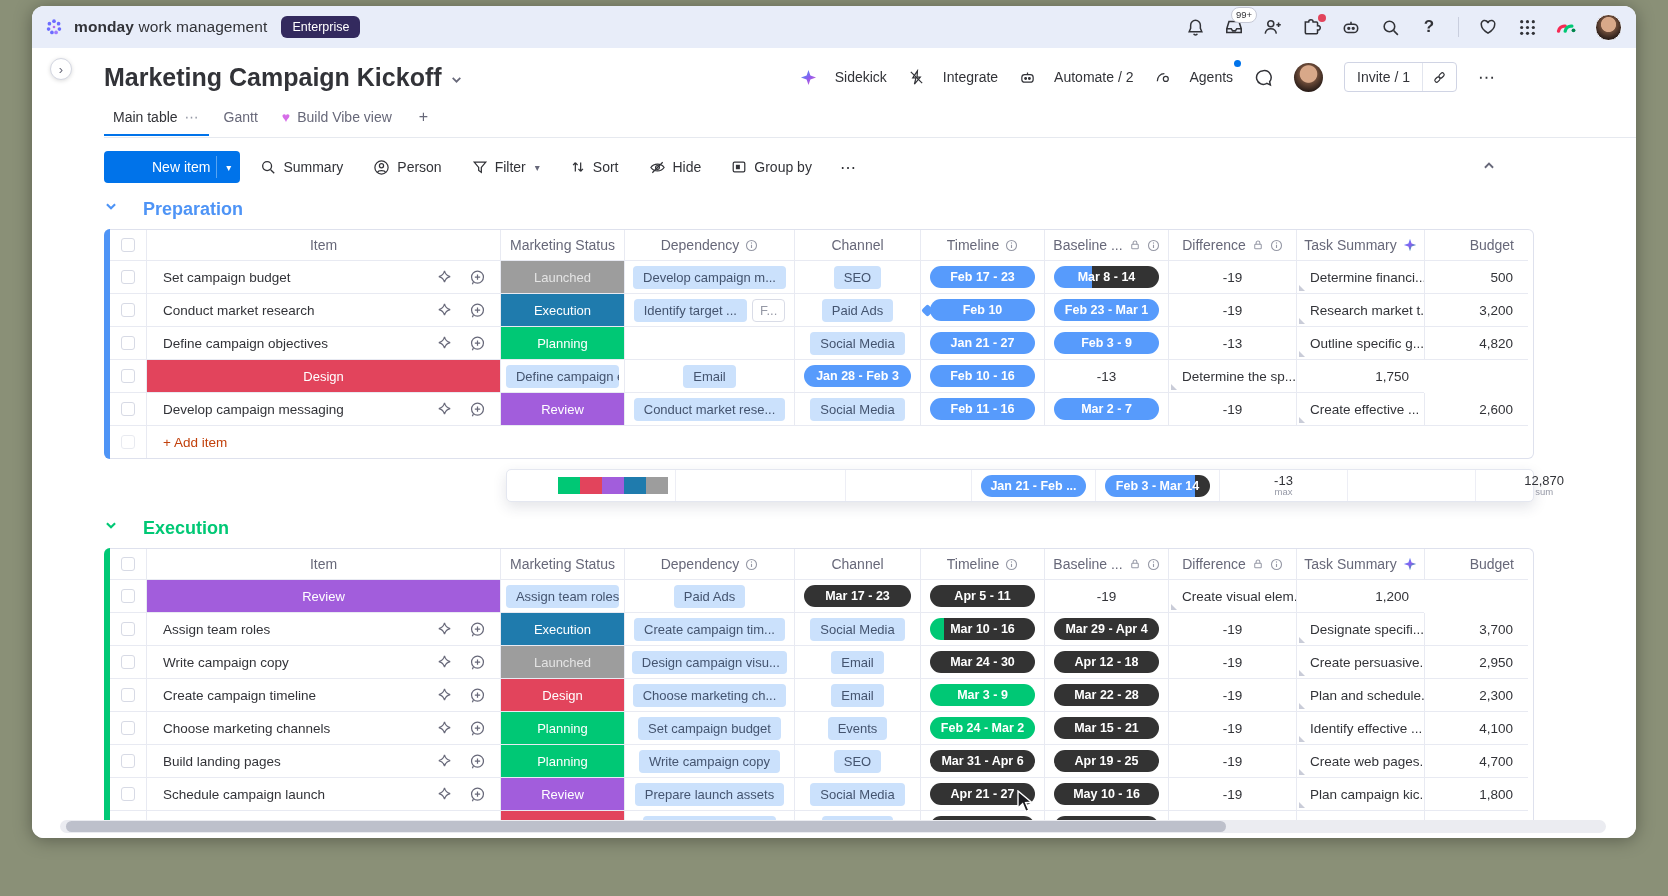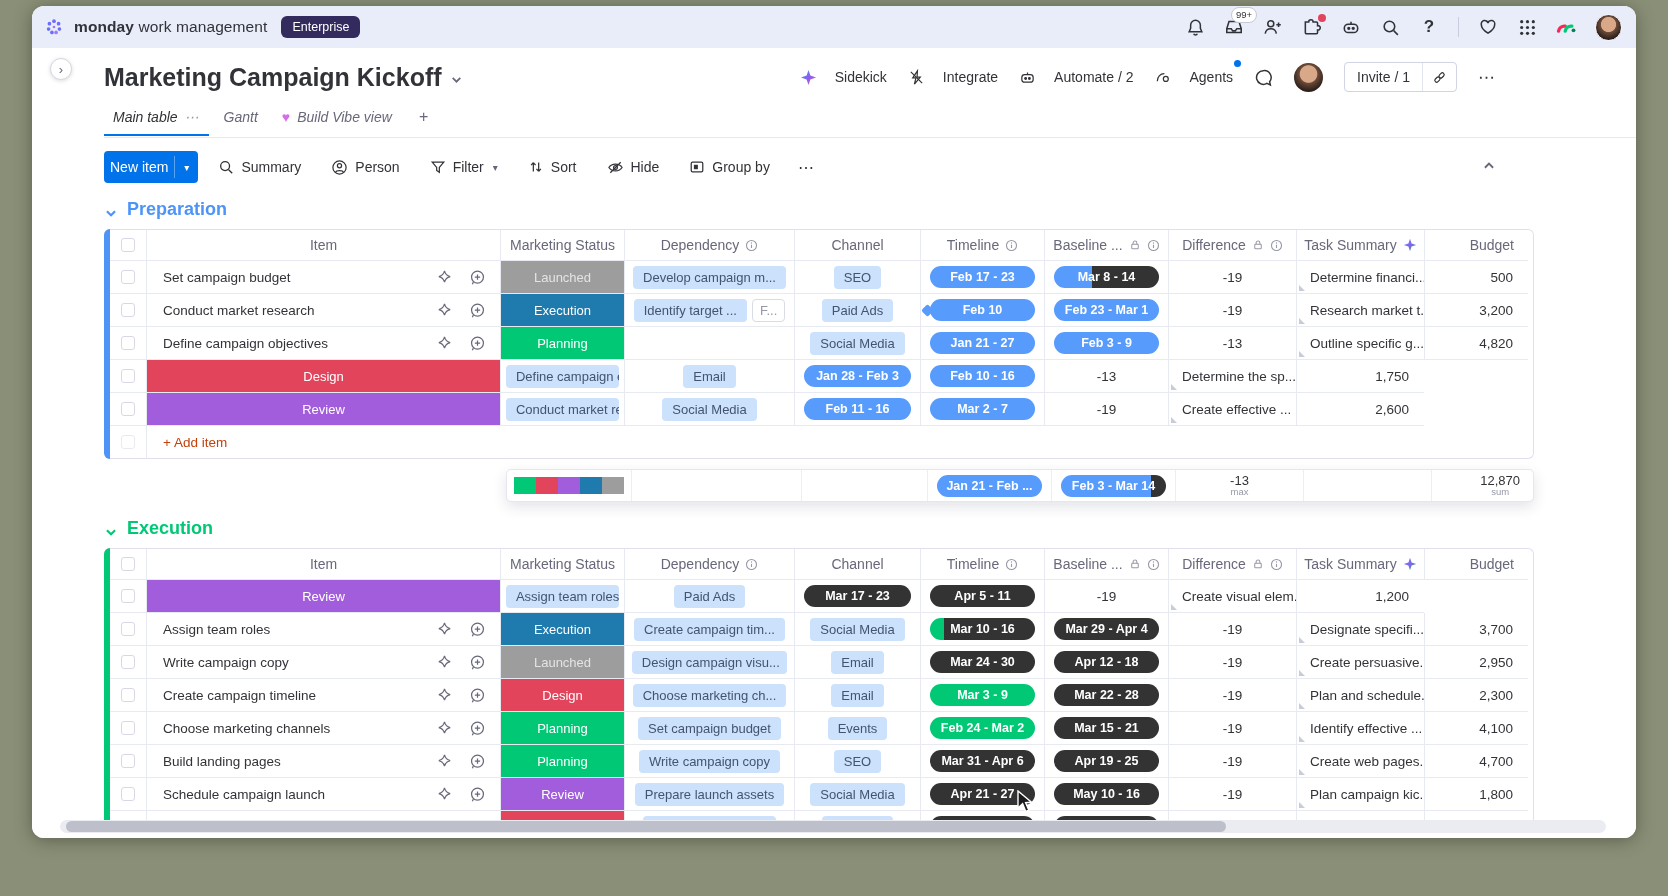--- a/index.html
+++ b/index.html
@@ -36,42 +36,42 @@
   .b-title .chev { color:#676879; }
   .h-actions { display:flex; align-items:center; gap:21px; font-size:14px; color:#323338; }
   .h-item { display:flex; align-items:center; gap:18px; cursor:pointer; position:relative; }
   .blue-dot { position:absolute; top:-9px; right:-8px; width:7px; height:7px; border-radius:50%; background:#0073EA; }
   .h-avatar { width:29px; height:29px; border-radius:50%; background:radial-gradient(circle at 50% 38%, #d8a889 0 36%, #6b4a38 40%, #2e201b 72%); cursor:pointer; }
   .btn-group { display:flex; border:1px solid #d0d4e4; border-radius:4px; overflow:hidden; background:#fff; }
   .btn-invite { padding:6px 12px; font-size:14px; color:#323338; cursor:pointer; }
   .btn-link { padding:6px 9px; border-left:1px solid #e2e5ee; display:flex; align-items:center; cursor:pointer; color:#323338; }
   .h-dots { font-size:17px; letter-spacing:1px; color:#323338; cursor:pointer; }
 
-  .tabs { display:flex; align-items:center; gap:6px; margin-top:9px; font-size:14px; color:#676879;font-style:italic; }
+  .tabs { display:flex; align-items:center; gap:6px; margin-top:9px; font-size:14px; color:#676879; }
   .tab { display:flex; align-items:center; gap:7px; padding:7px 9px 9px; cursor:pointer; border-bottom:2px solid transparent; }
   .tab.active { color:#323338; border-bottom-color:#0073EA; }
   .tab .t-dots { color:#9699a6; letter-spacing:1px; }
   .tab .heart { color:#d66de8; font-size:14px; }
   .tab.plus { font-size:16px; padding:7px 12px 9px; }
 
   
   .toolbar { display:flex; align-items:center; gap:10px; margin:13px 0 6px; position:relative; }
   .btn-new { display:flex; align-items:stretch; background:#0073EA; color:#fff; border-radius:4px; overflow:hidden; font-size:14px; cursor:pointer; }
-  .btn-new .lbl { padding:8px 6px; }
+  .btn-new .lbl { padding:8px 6px;margin-left:42px; }
   .btn-new .sep { width:1px; background:rgba(255,255,255,.35); margin:5px 0; }
   .btn-new .car { display:flex; align-items:center; padding:0 9px; font-size:10px; }
   .tool { display:flex; align-items:center; gap:7px; padding:7px 10px; border-radius:4px; font-size:14px; color:#323338; cursor:pointer; }
   .tool svg { color:#323338; }
   .tool .car { font-size:10px; color:#676879; margin-left:2px; }
   .tool-dots { font-size:16px; letter-spacing:1.5px; color:#323338; padding:6px 8px; cursor:pointer; }
   .collapse-up { position:absolute; right:140px; top:8px; color:#676879; font-size:13px; cursor:pointer; }
 
   
   #groups { margin-top:10px; }
-  .group-title { display:flex; align-items:flex-end; gap:9px; font-size:18px; font-weight:700; margin:16px 0 9px; cursor:pointer; }
+  .group-title { display:flex; align-items:flex-start; gap:25px; font-size:18px; font-weight:700; margin:16px 0 9px; cursor:pointer; }
   .gtable-clip { overflow:hidden; }
   .gtable { position:relative; width:1430px; background:#fff; border:1px solid #DEE1ED; border-left:none; border-radius:6px; }
   .gtable.clipped { border-bottom:none; border-radius:6px 6px 0 0; }
   .gbar { position:absolute; left:0; top:-1px; bottom:-1px; width:6px; border-radius:6px 0 0 6px; }
   .grid { display:grid; grid-template-columns:36px 354px 124px 170px 126px 124px 124px 128px 128px 104px; margin-left:6px; }
   .hrow { height:31px; }
   .hcell { display:flex; align-items:center; justify-content:center; gap:6px; font-size:14px; color:#676879; border-bottom:1px solid #E8EAF2; white-space:nowrap; overflow:hidden; }
   .hcell + .hcell { border-left:1px solid #E8EAF2; }
   .hcell.right { justify-content:flex-end; padding-right:14px; }
   .hcell svg { flex:none; color:#9699a6; }
@@ -92,21 +92,21 @@
   .diamond { position:absolute; left:2px; width:9px; height:9px; background:#579BFC; transform:rotate(45deg); border-radius:2px; }
   .task-cell { justify-content:flex-start; padding-left:13px; }
   .task-cell::after { content:''; position:absolute; left:2px; bottom:2px; width:0; height:0; border-bottom:6px solid #C9CCD8; border-right:6px solid transparent; }
   .budget-cell { justify-content:flex-end; padding-right:15px; }
   .addrow { height:32px; }
   .addrow .cell { border-bottom:none; color:#c2410c; font-size:13.5px; }
   .addrow .add-lbl { grid-column:2 / 11; justify-content:flex-start; padding-left:16px; border-left:1px solid #E8EAF2; }
   .addrow .checkbox { opacity:.55; }
 
   .summary { margin:10px 0 4px 402px; width:1028px; background:#fff; border:1px solid #E4E7F0; border-radius:5px;
-    box-shadow:0 5px 14px rgba(40,50,80,.13); display:grid; grid-template-columns:124px 170px 126px 124px 124px 128px 128px 104px; height:33px; }
+    box-shadow:0 5px 14px rgba(40,50,80,.13); display:grid; grid-template-columns:124px 170px 126px 124px 124px 128px 128px 104px; height:33px;padding-left:44px; }
   .scell { display:flex; align-items:center; justify-content:center; overflow:hidden; }
   .scell + .scell { border-left:1px solid #EDEEF5; }
   .strip { display:flex; width:calc(100% - 14px); height:17px; overflow:hidden; }
   .strip i { flex:1; }
   .stack { display:flex; flex-direction:column; align-items:center; line-height:1.05; }
   .stack .v { font-size:13px; color:#323338; }
   .stack .s { font-size:9.5px; color:#9699a6; }
   .scell.right { justify-content:flex-end; padding-right:15px; }
 
   
@@ -614,20 +614,37 @@
                   <span>Determine the sp...</span>
                 </div>
                 <div class="cell budget-cell">
                   <span>1,750</span>
                 </div>
               </div>
               <div class="grid trow">
                 <div class="cell cb-cell">
                   <span class="checkbox"></span>
                 </div>
+                <div class="cell item-cell">
+                  <span class="nm">Develop campaign messaging</span>
+                  <span class="item-icons">
+                    <span class="icn" style="display: flex;">
+                      <svg width="17" height="17" viewBox="0 0 18 18" fill="none" stroke="currentColor" stroke-width="1.3">
+                        <path d="M9 2c.8 3.4 2.6 5.2 6 6-3.4.8-5.2 2.6-6 6-.8-3.4-2.6-5.2-6-6 3.4-.8 5.2-2.6 6-6z"></path>
+                      </svg>
+                    </span>
+                    <span class="icn" style="display: flex;">
+                      <svg width="17" height="17" viewBox="0 0 18 18" fill="none" stroke="currentColor" stroke-width="1.3">
+                        <circle cx="9" cy="8.6" r="6.3"></circle>
+                        <path d="M9 5.8v5.6M6.2 8.6h5.6"></path>
+                        <path d="m4.6 13.8-1 2.4"></path>
+                      </svg>
+                    </span>
+                  </span>
+                </div>
                 <div class="cell status-cell">
                   <div class="status-fill" style="background: rgb(162, 93, 220);">Review</div>
                 </div>
                 <div class="cell">
                   <span class="chip">Conduct market rese...</span>
                 </div>
                 <div class="cell">
                   <span class="chip">Social Media</span>
                 </div>
                 <div class="cell">

